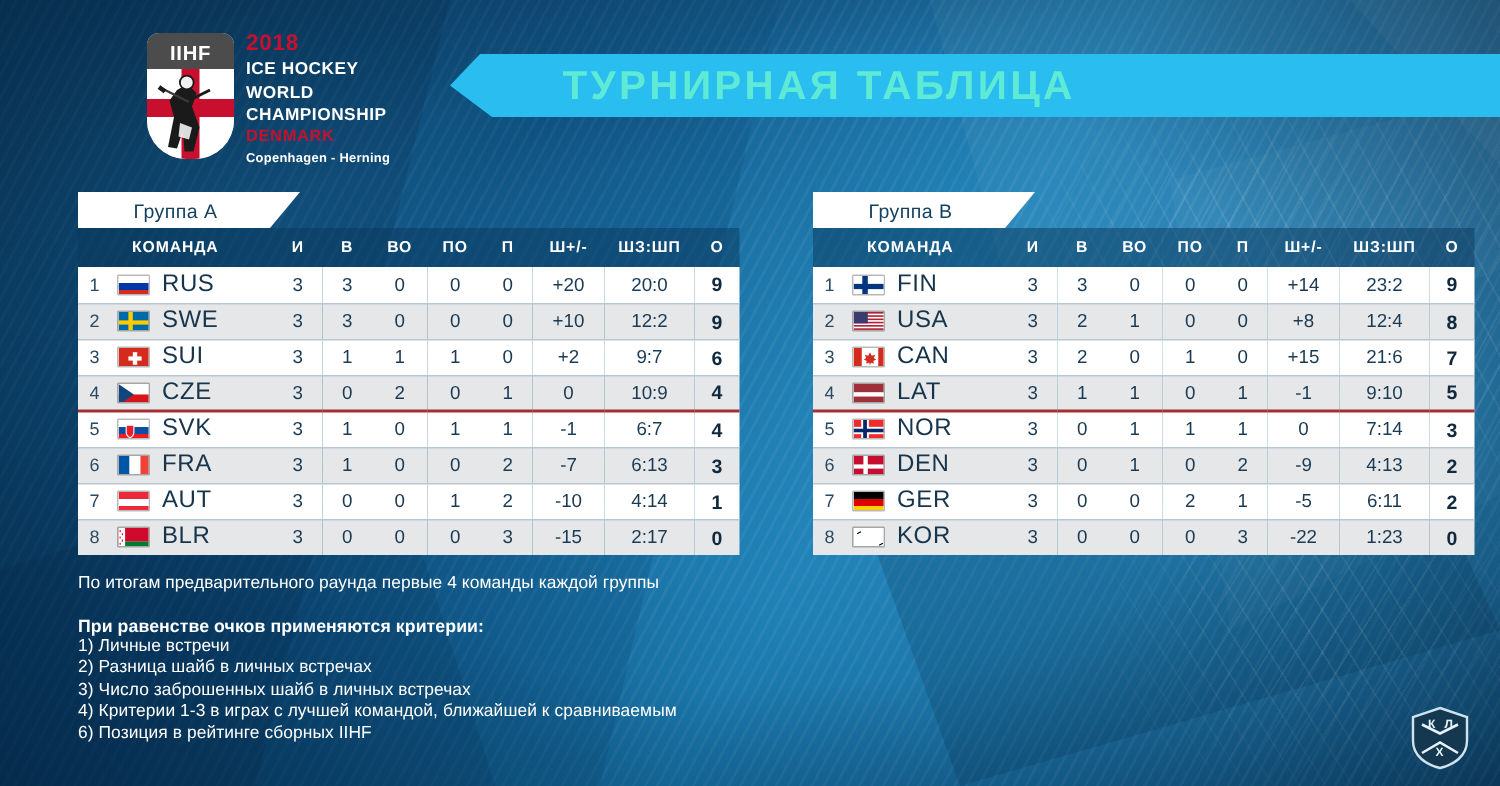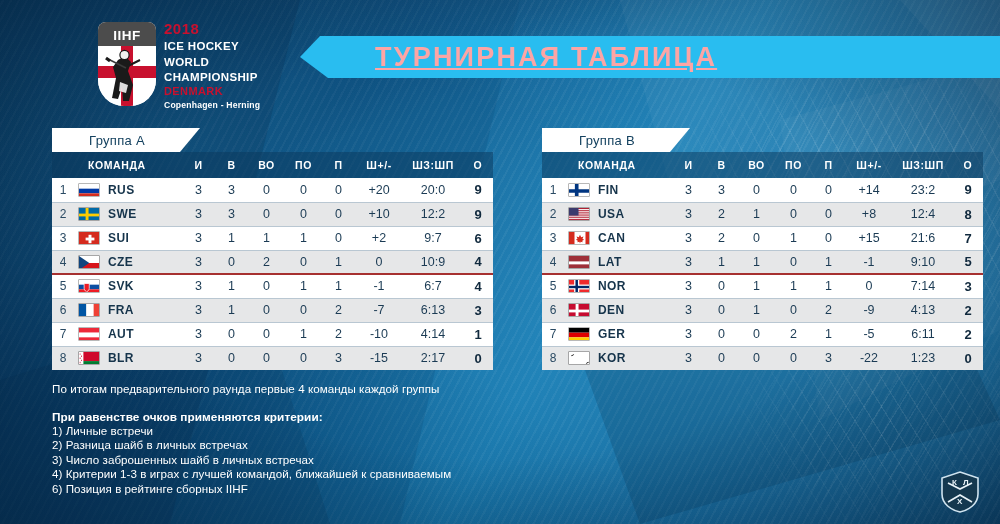--- a/index.html
+++ b/index.html
@@ -82,21 +82,21 @@
   .lt-cities { color:#ffffff; font-size:8.6px; font-weight:bold; letter-spacing:.2px; margin-top:3px; }
 
   .title-banner { position:absolute; left:300px; top:36px; width:700px; height:42px; }
   .title-banner-shape {
     position:absolute; inset:0; background:#29bdf0;
     clip-path:polygon(48px 0, 700px 0, 700px 42px, 28px 42px, 0 21px, 20px 0);
   }
   .title-banner-text {
     position:absolute; left:75px; top:0; height:42px;
     display:flex; align-items:center;
-    color:#fca5a5; font-size:27px; font-weight:bold; letter-spacing:2.2px;text-decoration:underline;
+    color:#5eead4; font-size:27px; font-weight:bold; letter-spacing:2.2px;
   }
 
   
   .tables { position:absolute; left:0; top:128px; width:1000px; }
   .table-block { position:absolute; top:0; }
   .table-block.a { left:52px; width:410px; }
   .table-block.b { left:542px; width:410px; }
 
   .group-tab {
     position:relative; height:24px; width:148px;
@@ -132,21 +132,21 @@
   .trow.cutoff td { border-bottom:2px solid #a63030; }
 
   td.rank { color:#2a4a63; font-size:12px; text-align:center; }
   td.team { padding-left:4px; }
   .team-inner { display:flex; align-items:center; gap:8px; }
   .flag {
     width:22px; height:14px; flex:0 0 22px;
     border:0.5px solid rgba(0,0,0,0.28);
     position:relative; overflow:hidden; border-radius:1px;
   }
-  .team-code { color:#16344b; font-size:12px; font-weight:bold; letter-spacing:.4px; }
+  .team-code { color:#16344b; font-size:16px; font-weight:normal; letter-spacing:.4px; }
   td.num { color:#1b3b54; font-size:12.5px; text-align:center; }
   td.pts { color:#10293d; font-size:13px; font-weight:bold; text-align:center; }
 
   
   .footer { position:absolute; left:52px; top:382px; width:760px; color:#ffffff; }
   .f-intro { font-size:11.6px; line-height:14.6px; letter-spacing:.05px; }
   .f-crit-title { font-size:11.8px; font-weight:bold; margin-top:13px; letter-spacing:.05px; }
   .f-crit-item { font-size:11.6px; line-height:14.6px; letter-spacing:.05px; }
 
   .khl-logo { position:absolute; right:18px; bottom:10px; width:44px; height:44px; }

